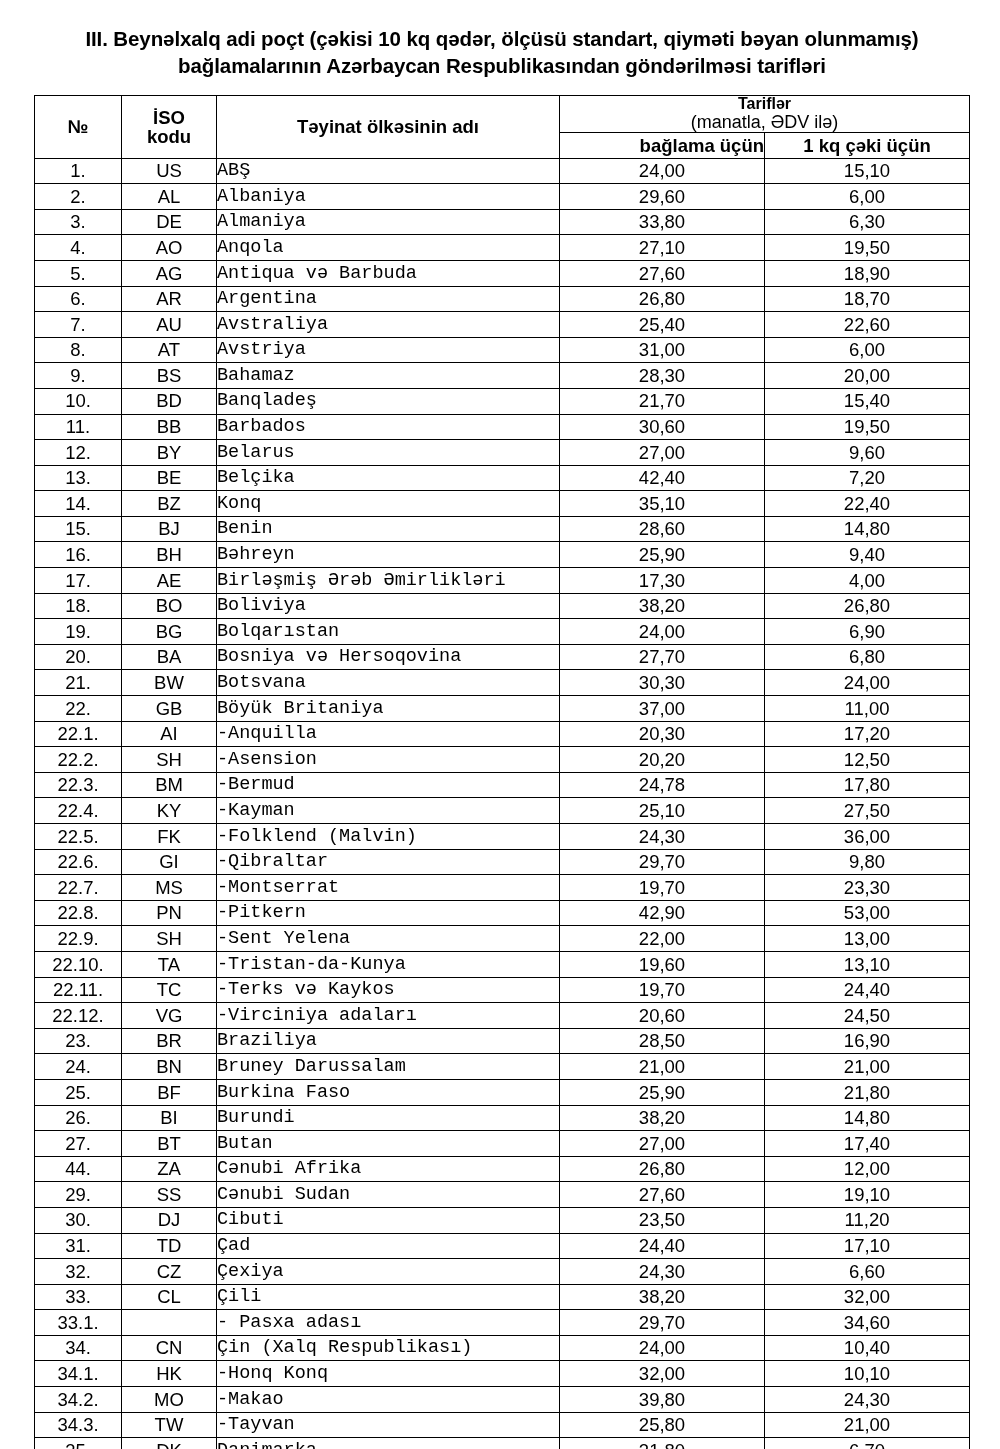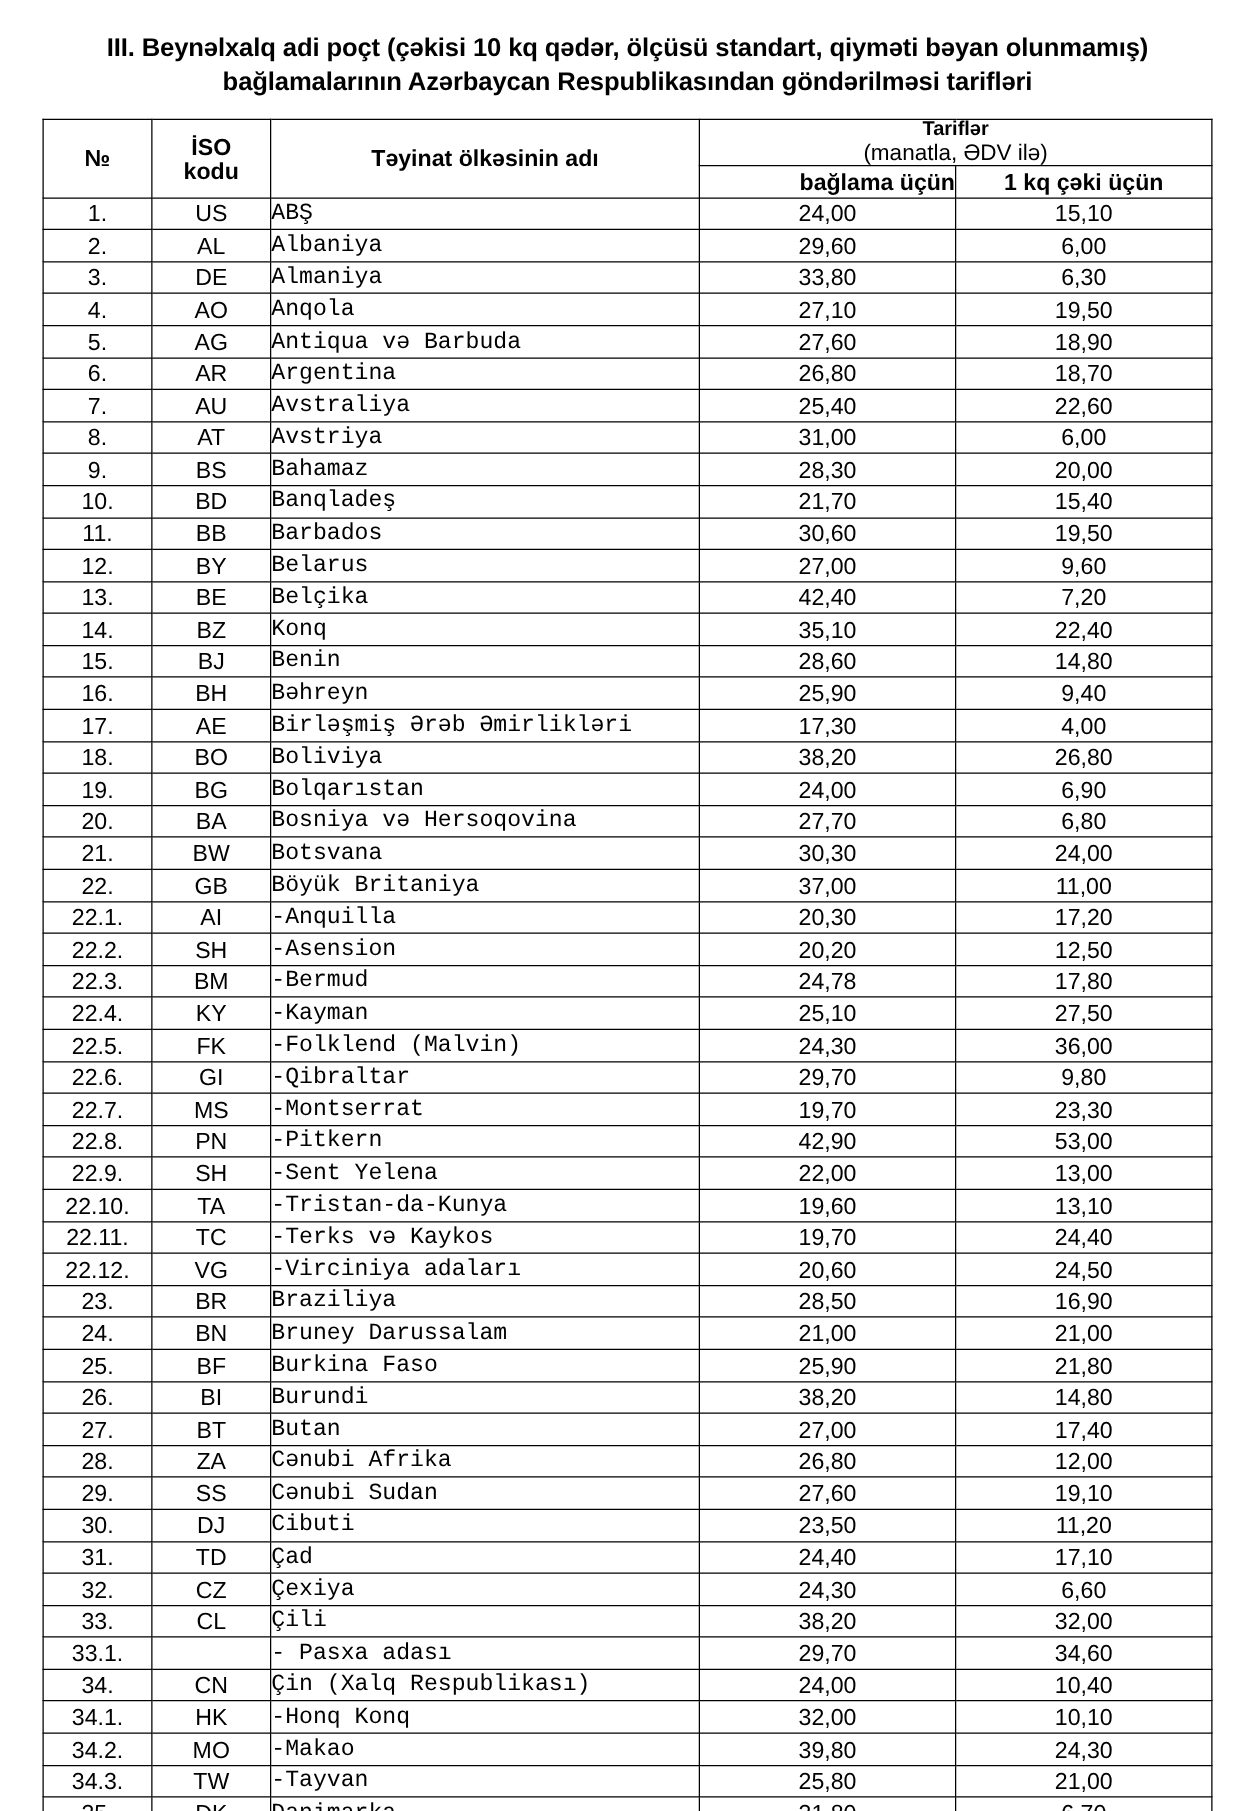--- a/index.html
+++ b/index.html
@@ -360,21 +360,21 @@
           <td class="c-val">14,80</td>
         </tr>
         <tr>
           <td class="c-no">27.</td>
           <td class="c-iso">BT</td>
           <td class="c-country">Butan</td>
           <td class="c-val">27,00</td>
           <td class="c-val">17,40</td>
         </tr>
         <tr>
-          <td class="c-no">28.</td>
+          <td class="c-no">44.</td>
           <td class="c-iso">ZA</td>
           <td class="c-country">Cənubi Afrika</td>
           <td class="c-val">26,80</td>
           <td class="c-val">12,00</td>
         </tr>
         <tr>
           <td class="c-no">29.</td>
           <td class="c-iso">SS</td>
           <td class="c-country">Cənubi Sudan</td>
           <td class="c-val">27,60</td>

